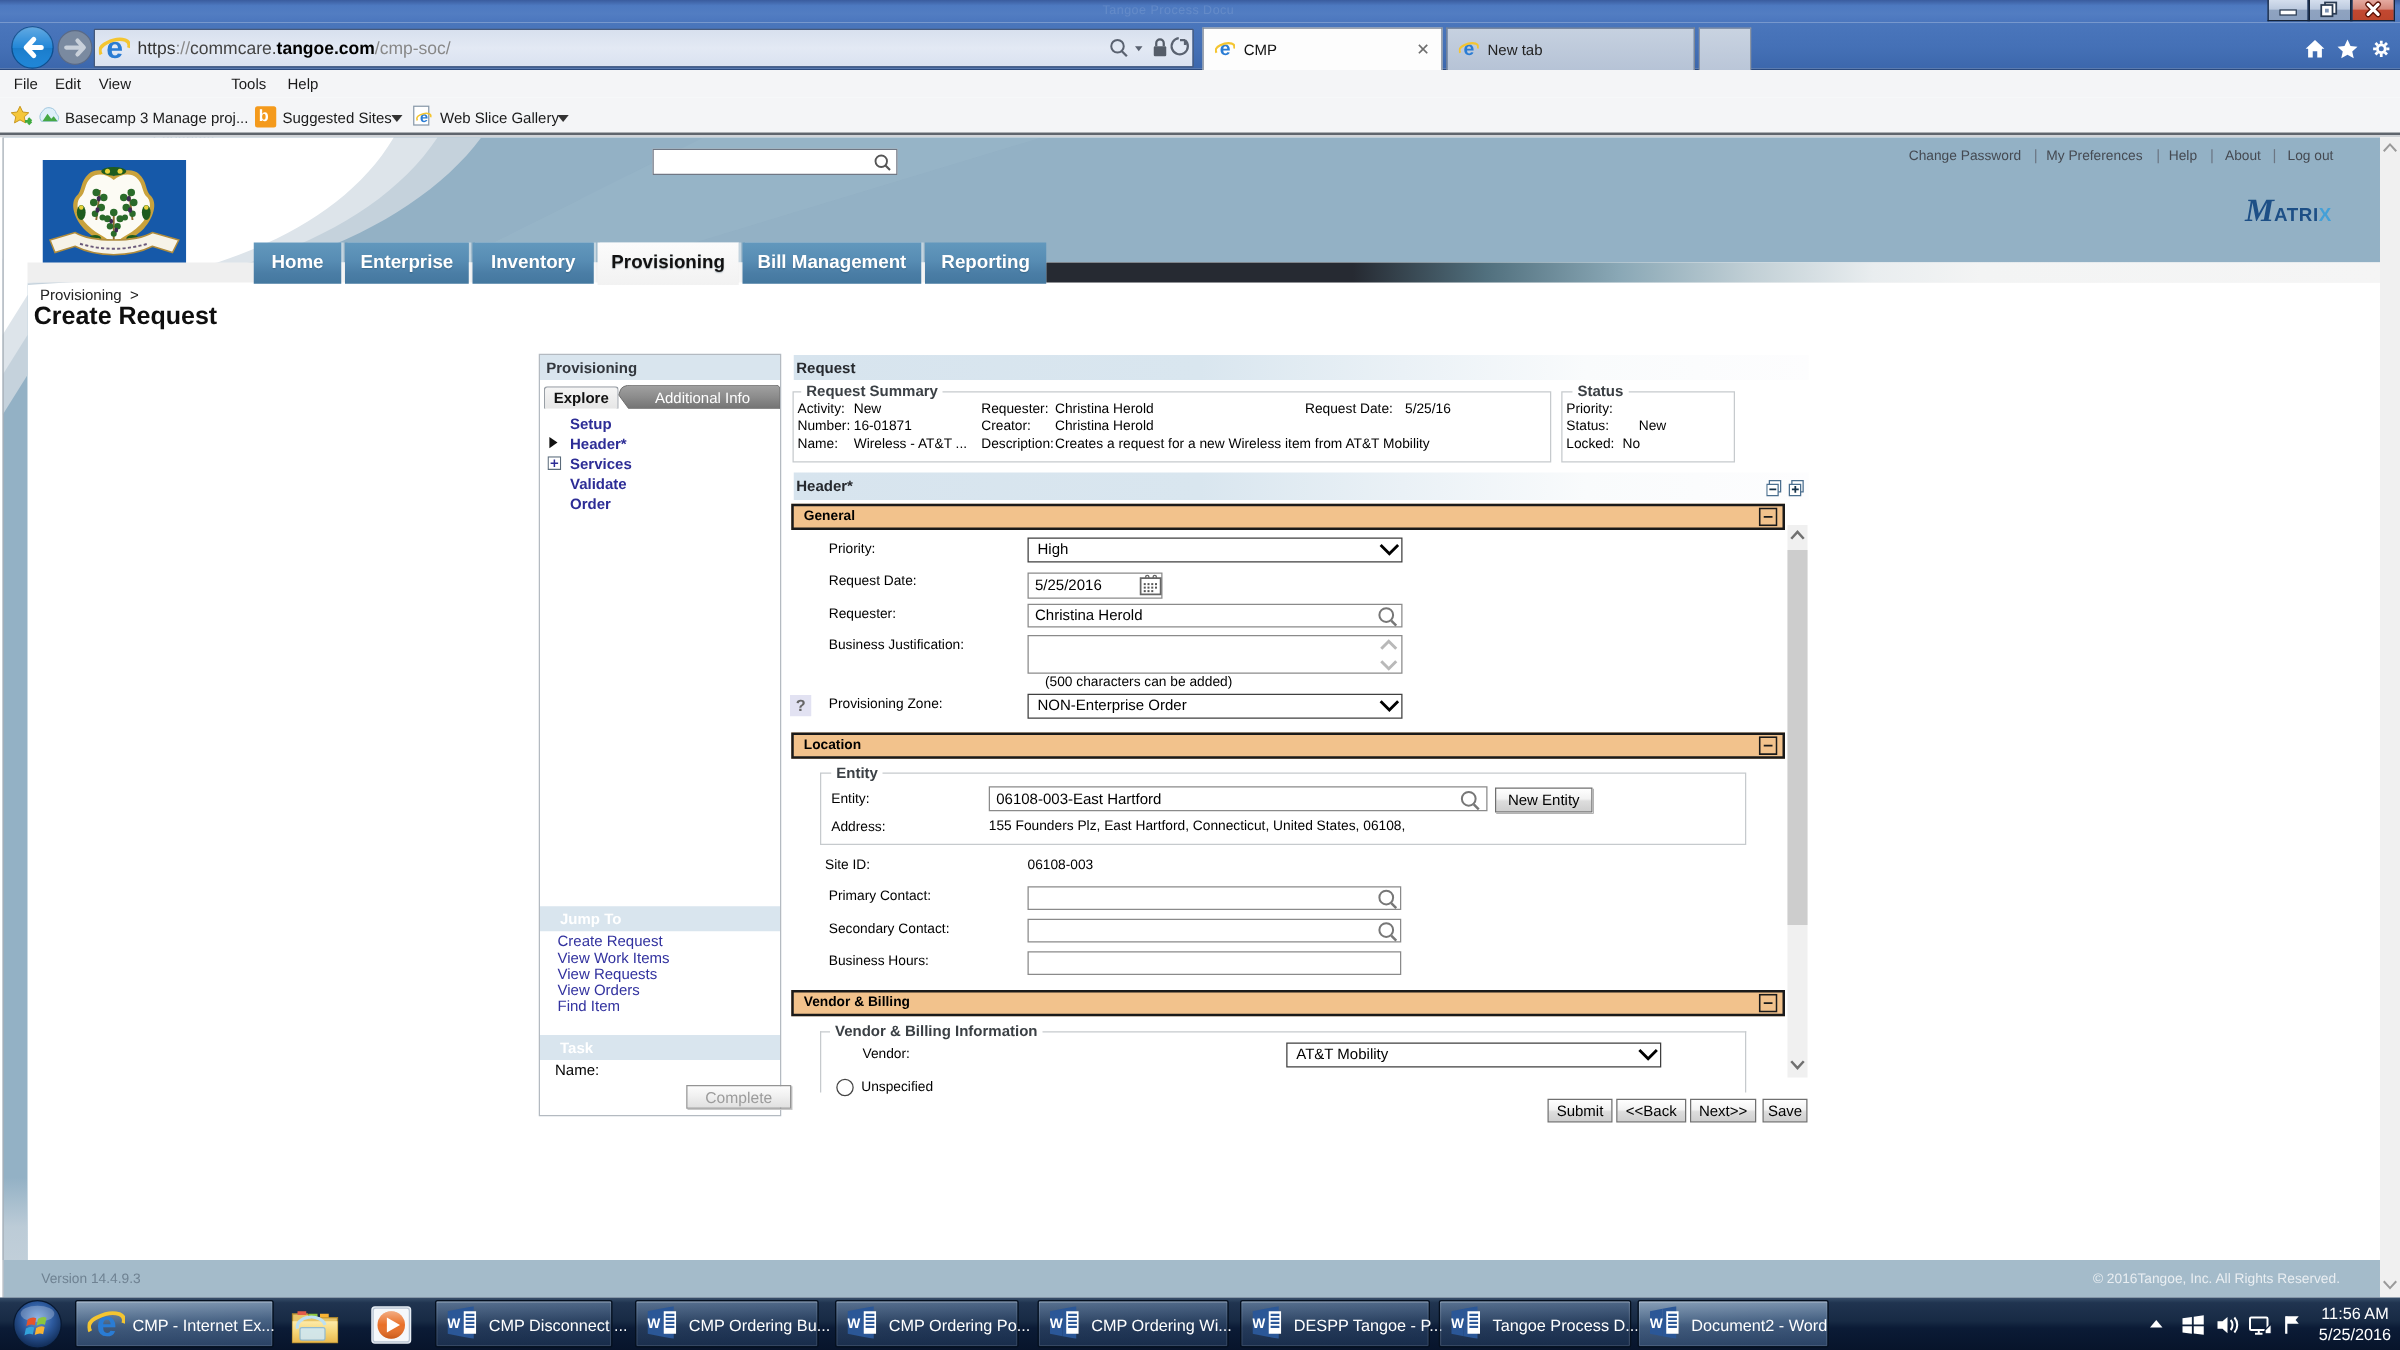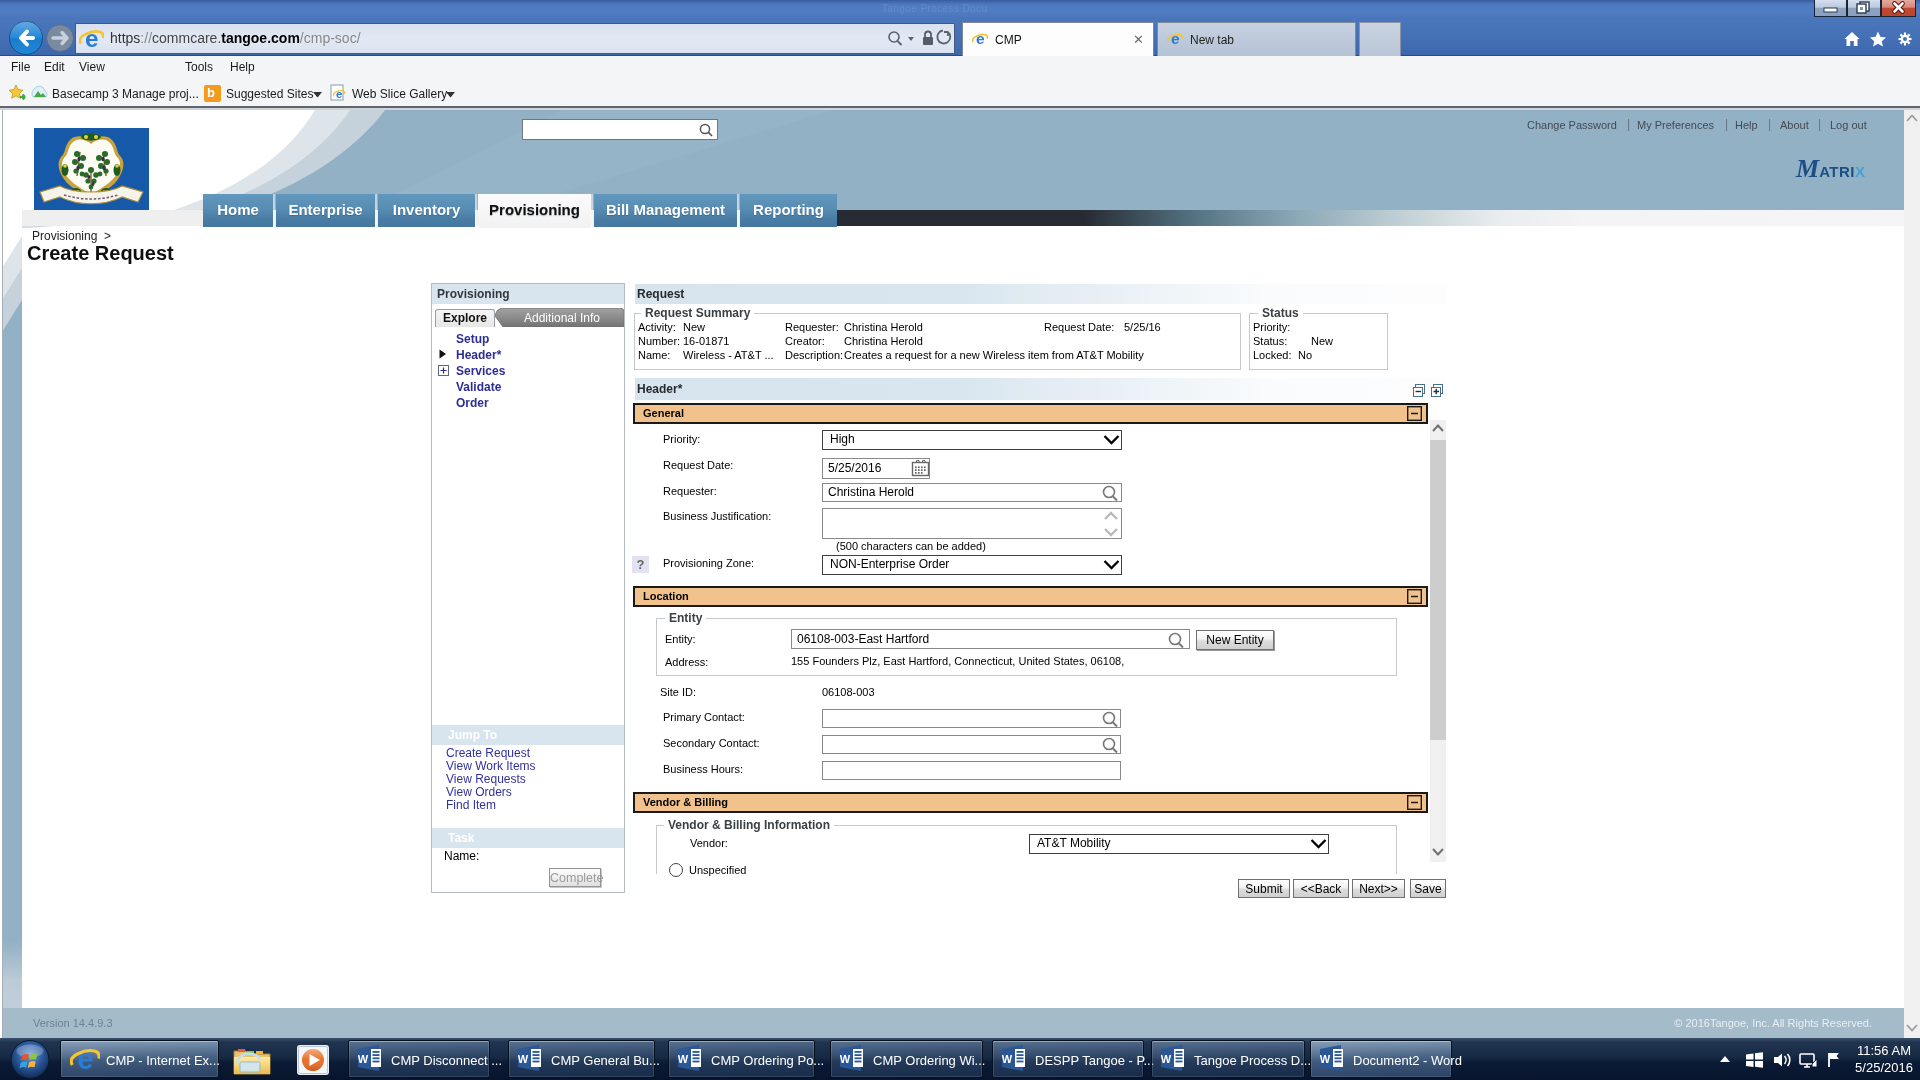--- a/index.html
+++ b/index.html
@@ -346,21 +346,21 @@
 <div class="treeitem" style="left:456px; top:380px;">Validate</div>
 <div class="treeitem" style="left:456px; top:396px;">Order</div>
 <div class="pbar" style="left:432px; top:725px;">Jump To</div>
 <div class="jlink" style="left:446px; top:746px;">Create Request</div>
 <div class="jlink" style="left:446px; top:759px;">View Work Items</div>
 <div class="jlink" style="left:446px; top:772px;">View Requests</div>
 <div class="jlink" style="left:446px; top:785px;">View Orders</div>
 <div class="jlink" style="left:446px; top:798px;">Find Item</div>
 <div class="pbar" style="left:432px; top:828px;">Task</div>
 <div class="abs" style="left:444px; top:849px; font-size:12px; color:#000;">Name:</div>
-<div class="abs" style="left:549px; top:868px; width:52px; height:19px; background:linear-gradient(180deg,#fcfcfc 0%,#efefef 50%,#e0e0e0 100%); border:1px solid #949494; box-shadow:1px 1px 0 #c8c8c8; font-size:12.5px; color:#9b9b9b; text-align:center; line-height:18px;">Complete</div>
+<div class="abs" style="left:549px; top:868px; width:84px; height:19px; background:linear-gradient(180deg,#fcfcfc 0%,#efefef 50%,#e0e0e0 100%); border:1px solid #949494; box-shadow:1px 1px 0 #c8c8c8; font-size:12.5px; color:#9b9b9b; text-align:center; line-height:18px;">Complete</div>
 
 <div class="hbar" style="top:284px;">Request</div>
 <fieldset class="fs" style="left:634px; top:313px; width:607px; height:57px;"></fieldset>
 <div class="leg" style="left:641px; top:306px;">Request Summary</div>
 <div class="flabel" style="left:638px; top:321px;">Activity:</div>
 <div class="fval" style="left:683px; top:321px;">New</div>
 <div class="flabel" style="left:638px; top:335px;">Number:</div>
 <div class="fval" style="left:683px; top:335px;">16-01871</div>
 <div class="flabel" style="left:638px; top:349px;">Name:</div>
 <div class="fval" style="left:683px; top:349px;">Wireless - AT&amp;T ...</div>
@@ -564,21 +564,21 @@
       </linearGradient>
     </defs>
 </svg>
 <div class="tbtn" style="left:348px; width:142px;">
     <span class="lbl">CMP Disconnect ...</span>
   </div>
 <svg class="abs" style="left:358px; top:1045px;" width="23" height="26" viewBox="0 0 23 26">
     <use href="#word"></use>
   </svg>
 <div class="tbtn" style="left:508px; width:147px;">
-    <span class="lbl">CMP General Bu...</span>
+    <span class="lbl">CMP Ordering Bu...</span>
   </div>
 <svg class="abs" style="left:518px; top:1045px;" width="23" height="26" viewBox="0 0 23 26">
     <use href="#word"></use>
   </svg>
 <div class="tbtn" style="left:668px; width:147px;">
     <span class="lbl">CMP Ordering Po...</span>
   </div>
 <svg class="abs" style="left:678px; top:1045px;" width="23" height="26" viewBox="0 0 23 26">
     <use href="#word"></use>
   </svg>
@@ -593,21 +593,21 @@
   </div>
 <svg class="abs" style="left:1002px; top:1045px;" width="23" height="26" viewBox="0 0 23 26">
     <use href="#word"></use>
   </svg>
 <div class="tbtn" style="left:1151px; width:154px;">
     <span class="lbl">Tangoe Process D...</span>
   </div>
 <svg class="abs" style="left:1161px; top:1045px;" width="23" height="26" viewBox="0 0 23 26">
     <use href="#word"></use>
   </svg>
-<div class="tbtn hot" style="left:1310px; width:142px;">
+<div class="tbtn hot" style="left:1310px; width:153px;">
     <span class="lbl">Document2 - Word</span>
   </div>
 <svg class="abs" style="left:1320px; top:1045px;" width="23" height="26" viewBox="0 0 23 26">
     <use href="#word"></use>
   </svg>
 
 <svg class="abs" style="left:1716px; top:1048px;" width="130" height="24" viewBox="0 0 130 24">
   <path d="M4 14 L9 8 L14 14 Z" fill="#fff"></path>
   <g fill="#fff">
       <path d="M30 6.5 L37.5 5.5 V11.5 H30 Z"></path>

